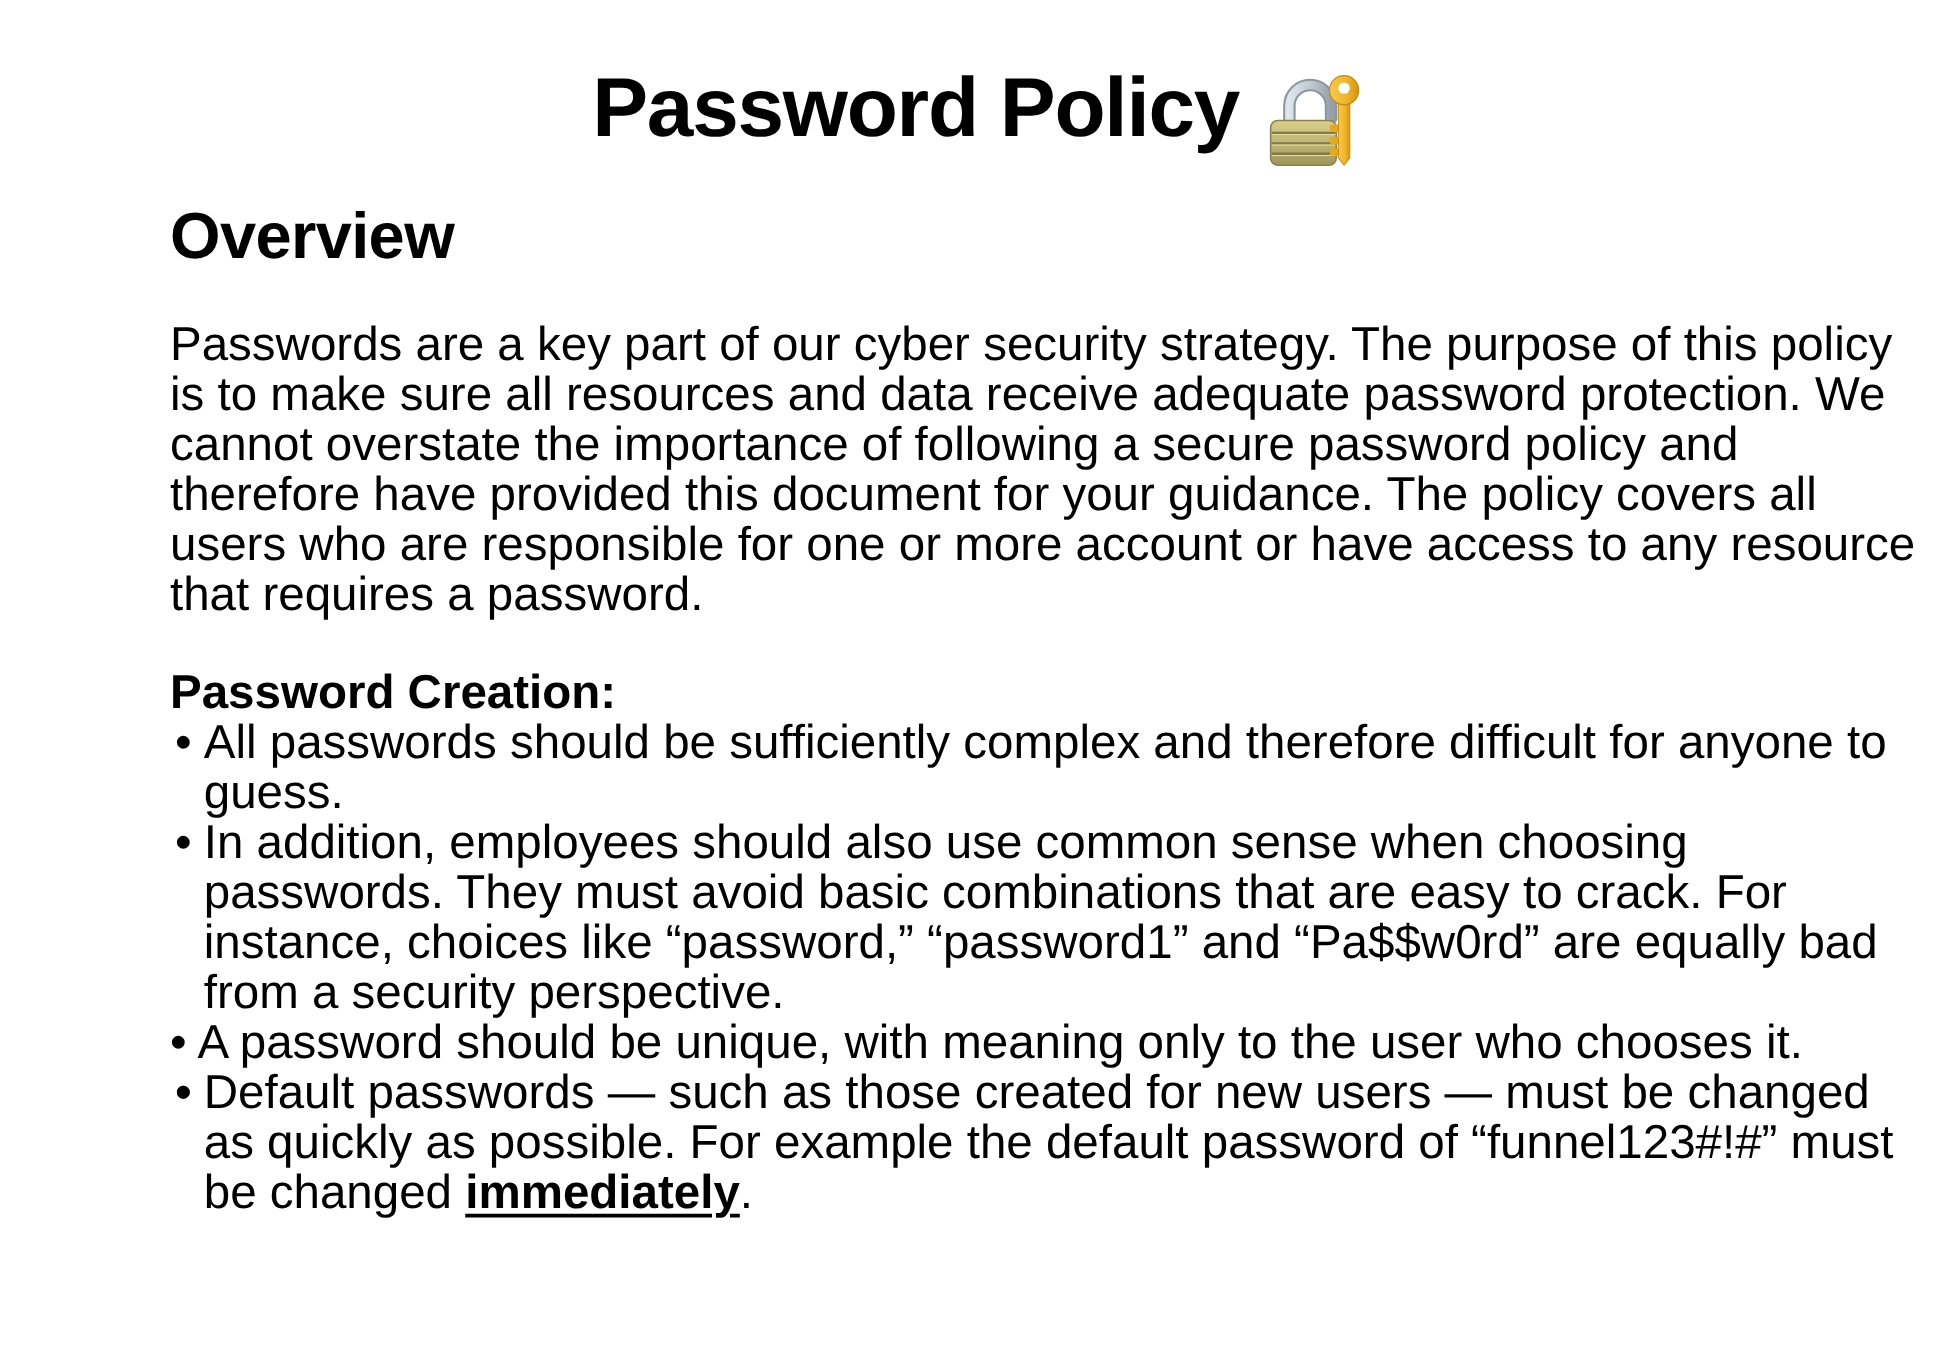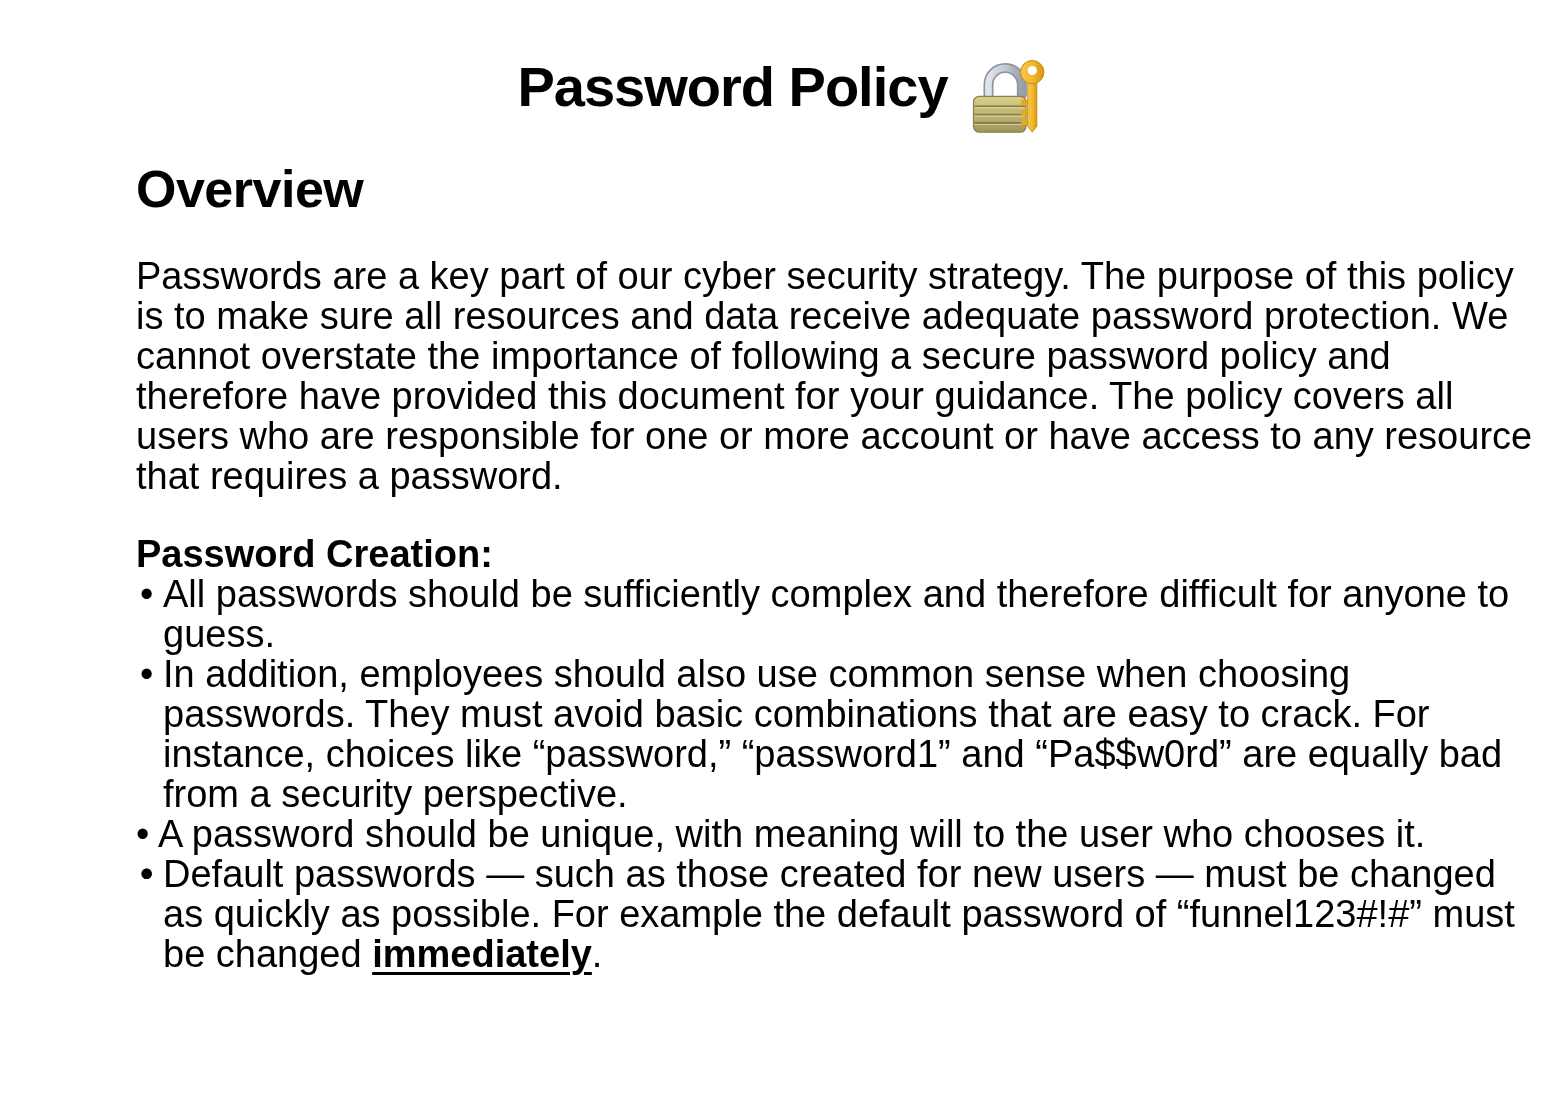--- a/index.html
+++ b/index.html
@@ -8,21 +8,21 @@
     height: 1094px;
     background: #ffffff;
     color: #000000;
     font-family: "Liberation Sans", "DejaVu Sans", sans-serif;
     overflow: hidden;
   }
   .page { padding: 42px 128px 0 136px; }
 
   h1.doc-title {
     margin: 0;
-    font-size: 56px;
+    font-size: 67px;
     line-height: 90px;
     font-weight: bold;
     letter-spacing: -1px;
     display: flex;
     justify-content: center;
     align-items: center;
     gap: 18px;
     white-space: nowrap;
   }
   h1.doc-title svg { margin-bottom: -12px; flex: 0 0 auto; }
@@ -122,18 +122,18 @@
 
   <h2 class="overview">Overview</h2>
 
   <p class="paragraph body-text" id="paragraph">Passwords are a key part of our cyber security strategy. The purpose of this policy<br>is to make sure all resources and data receive adequate password protection. We<br>cannot overstate the importance of following a secure password policy and<br>therefore have provided this document for your guidance. The policy covers all<br>users who are responsible for one or more account or have access to any resource<br>that requires a password.</p>
 
   <p class="section-heading body-text">Password Creation:</p>
 
   <ul class="bullet-list body-text" id="bullets">
       <li><span class="blt">•</span><span class="txt">All passwords should be sufficiently complex and therefore difficult for anyone to<br>guess.</span></li>
       <li><span class="blt">•</span><span class="txt">In addition, employees should also use common sense when choosing<br>passwords. They must avoid basic combinations that are easy to crack. For<br>instance, choices like “password,” “password1” and “Pa$$w0rd” are equally bad<br>from a security perspective.</span></li>
-      <li class="tight"><span class="blt">•</span><span class="txt">A password should be unique, with meaning will to the user who chooses it.</span></li>
+      <li class="tight"><span class="blt">•</span><span class="txt">A password should be unique, with meaning only to the user who chooses it.</span></li>
       <li><span class="blt">•</span></li>
       <li><span class="blt">•</span><span class="txt">Default passwords — such as those created for new users — must be changed<br>as quickly as possible. For example the default password of “funnel123#!#” must<br>be changed <span class="em-ul">immediately</span>.</span></li>
     </ul>
 
 </div>
 
 </body></html>

